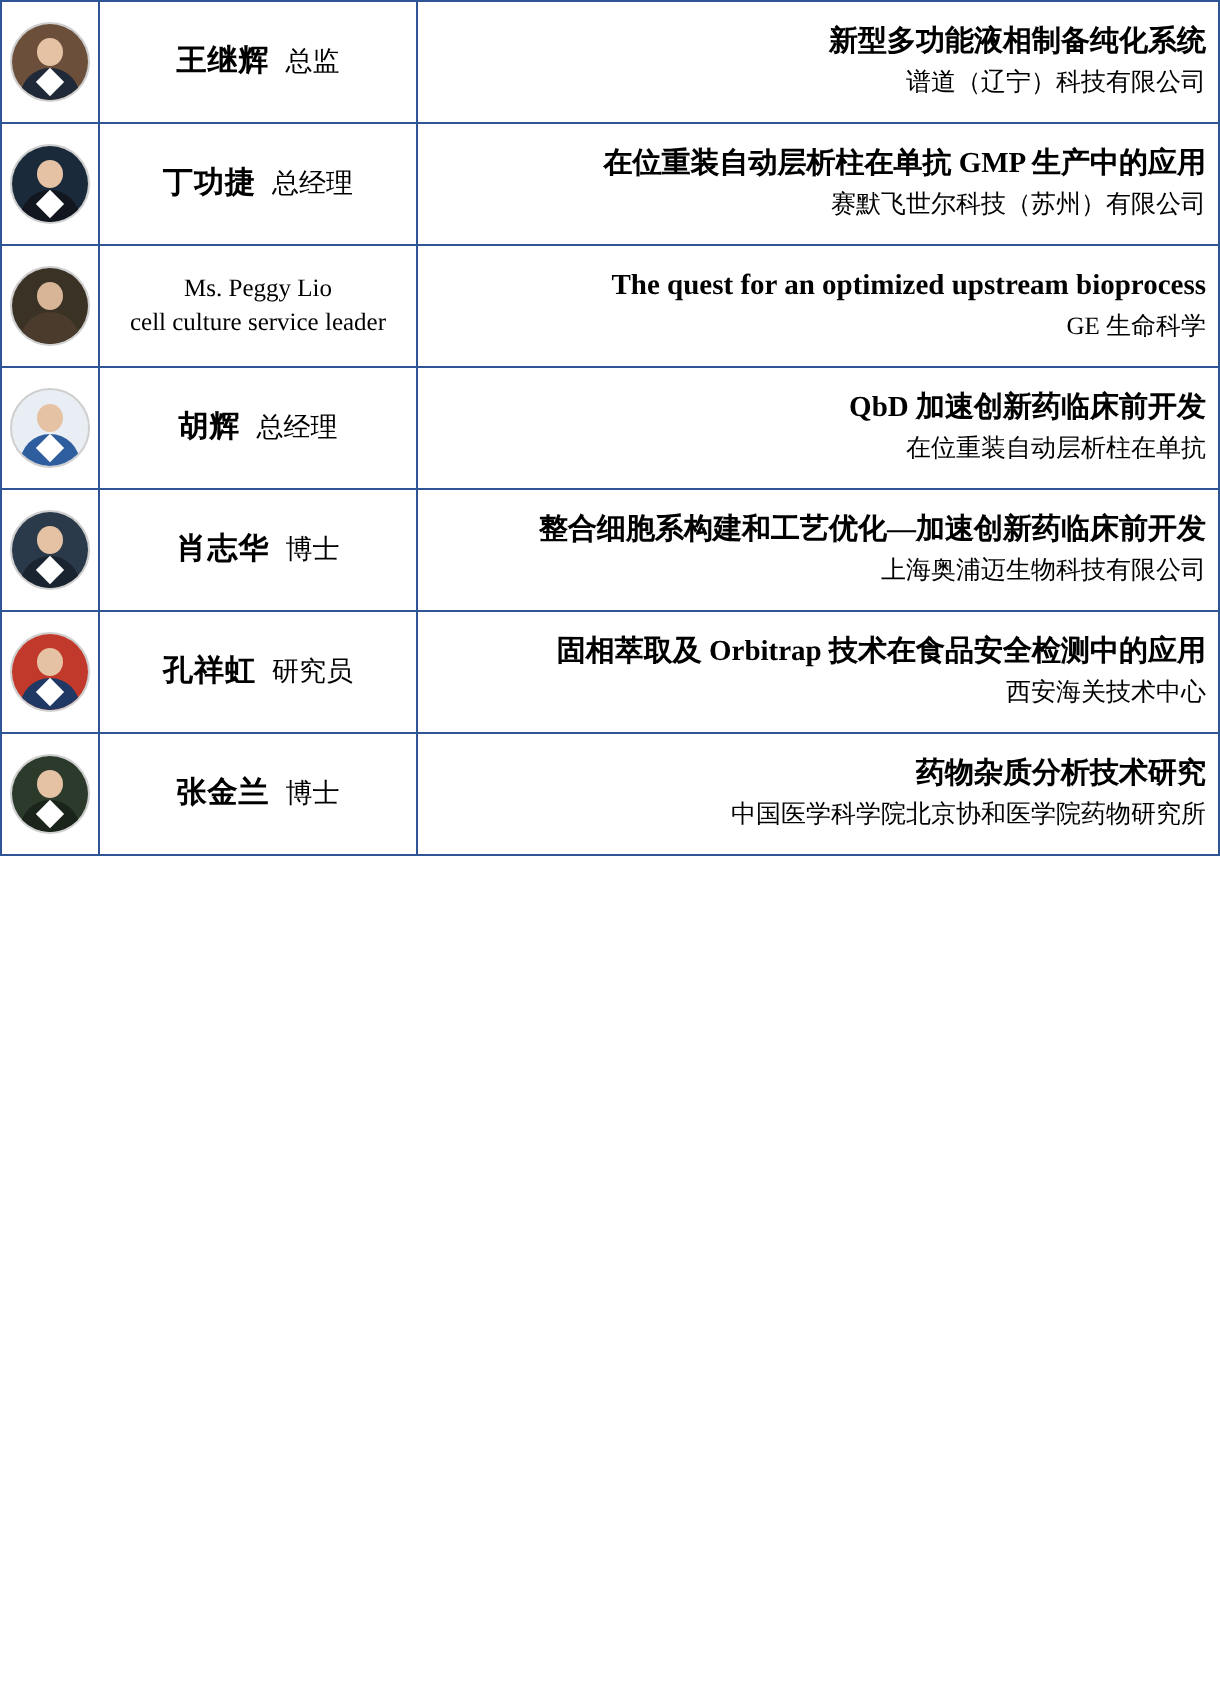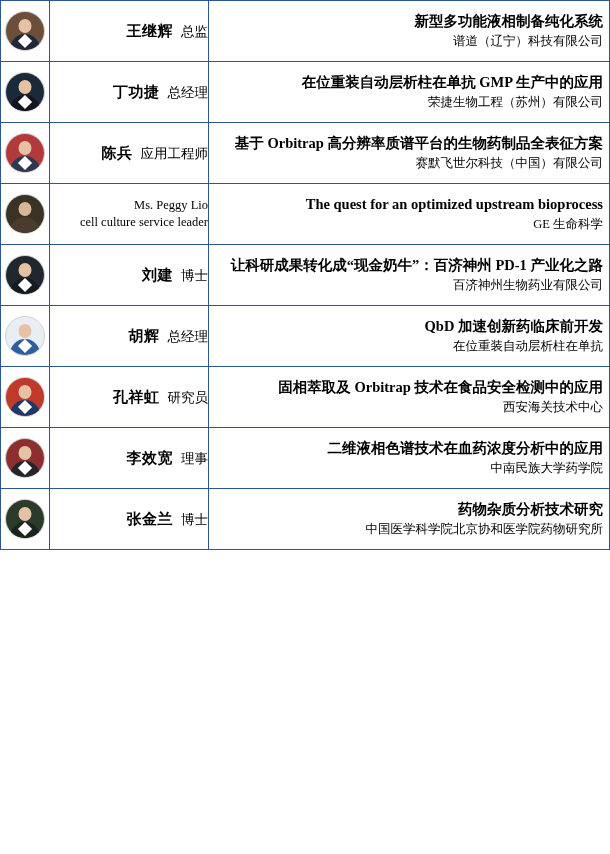--- a/index.html
+++ b/index.html
@@ -26,21 +26,21 @@
     border: 1px solid #2f5597;
     padding: 0;
     vertical-align: middle;
   }
   .col-photo {
     width: 48px;
     text-align: center;
   }
   .col-name {
     width: 158px;
-    text-align: right;
+    text-align: center;
   }
   .col-topic {
     width: 400px;
     text-align: right;
   }
   
   .avatar {
     width: 38px;
     height: 38px;
     border-radius: 50%;
@@ -159,43 +159,24 @@
           <div class="collar"></div>
         </div>
       </td>
       <td class="col-name">
         <span class="name-wrap">
           <span class="name-main">丁功捷</span><span class="name-title">总经理</span>
         </span>
       </td>
       <td class="col-topic">
         <div class="topic-main">在位重装自动层析柱在单抗 GMP 生产中的应用</div>
-        <div class="topic-org">荣捷生物工程（苏州）有限公司</div>
-      </td>
-    </tr>
-
-    <tr>
-      <td class="col-photo">
-        <div class="avatar">
-          <div class="bg" style="background:#b33a3a"></div>
-          <div class="head"></div>
-          <div class="body" style="background:#2b3a52"></div>
-          <div class="collar"></div>
-        </div>
-      </td>
-      <td class="col-name">
-        <span class="name-wrap">
-          <span class="name-main">陈兵</span><span class="name-title">应用工程师</span>
-        </span>
-      </td>
-      <td class="col-topic">
-        <div class="topic-main">基于 Orbitrap 高分辨率质谱平台的生物药制品全表征方案</div>
-        <div class="topic-org">赛默飞世尔科技（中国）有限公司</div>
-      </td>
-    </tr>
+        <div class="topic-org">赛默飞世尔科技（苏州）有限公司</div>
+      </td>
+    </tr>
+
 
     <tr>
       <td class="col-photo">
         <div class="avatar">
           <div class="bg" style="background:#3a3224"></div>
           <div class="head" style="background:#d8b596"></div>
           <div class="body" style="background:#4a3b2c"></div>
         </div>
       </td>
       <td class="col-name">
@@ -203,39 +184,20 @@
           <span class="name-sub">Ms. Peggy Lio</span>
           <span class="name-block-title">cell culture service leader</span>
         </span>
       </td>
       <td class="col-topic">
         <div class="topic-main">The quest for an optimized upstream bioprocess</div>
         <div class="topic-org">GE 生命科学</div>
       </td>
     </tr>
 
-    <tr>
-      <td class="col-photo">
-        <div class="avatar">
-          <div class="bg" style="background:#20272e"></div>
-          <div class="head"></div>
-          <div class="body" style="background:#161b22"></div>
-          <div class="collar"></div>
-        </div>
-      </td>
-      <td class="col-name">
-        <span class="name-wrap">
-          <span class="name-main">刘建</span><span class="name-title">博士</span>
-        </span>
-      </td>
-      <td class="col-topic">
-        <div class="topic-main">让科研成果转化成“现金奶牛”：百济神州 PD-1 产业化之路</div>
-        <div class="topic-org">百济神州生物药业有限公司</div>
-      </td>
-    </tr>
 
 
     <tr>
       <td class="col-photo">
         <div class="avatar">
           <div class="bg" style="background:#e8eef4"></div>
           <div class="head"></div>
           <div class="body" style="background:#2f5e9e"></div>
           <div class="collar"></div>
         </div>
@@ -244,20 +206,39 @@
         <span class="name-wrap">
           <span class="name-main">胡辉</span><span class="name-title">总经理</span>
         </span>
       </td>
       <td class="col-topic">
         <div class="topic-main">QbD 加速创新药临床前开发</div>
         <div class="topic-org">在位重装自动层析柱在单抗</div>
       </td>
     </tr>
 
+    <tr>
+      <td class="col-photo">
+        <div class="avatar">
+          <div class="bg" style="background:#2a3a4a"></div>
+          <div class="head"></div>
+          <div class="body" style="background:#1a2430"></div>
+          <div class="collar"></div>
+        </div>
+      </td>
+      <td class="col-name">
+        <span class="name-wrap">
+          <span class="name-main">肖志华</span><span class="name-title">博士</span>
+        </span>
+      </td>
+      <td class="col-topic">
+        <div class="topic-main">整合细胞系构建和工艺优化—加速创新药临床前开发</div>
+        <div class="topic-org">上海奥浦迈生物科技有限公司</div>
+      </td>
+    </tr>
 
 
     <tr>
       <td class="col-photo">
         <div class="avatar">
           <div class="bg" style="background:#c0392b"></div>
           <div class="head"></div>
           <div class="body" style="background:#1f3864"></div>
           <div class="collar"></div>
         </div>
@@ -266,39 +247,20 @@
         <span class="name-wrap">
           <span class="name-main">孔祥虹</span><span class="name-title">研究员</span>
         </span>
       </td>
       <td class="col-topic">
         <div class="topic-main">固相萃取及 Orbitrap 技术在食品安全检测中的应用</div>
         <div class="topic-org">西安海关技术中心</div>
       </td>
     </tr>
 
-    <tr>
-      <td class="col-photo">
-        <div class="avatar">
-          <div class="bg" style="background:#8e2f2f"></div>
-          <div class="head"></div>
-          <div class="body" style="background:#22262b"></div>
-          <div class="collar"></div>
-        </div>
-      </td>
-      <td class="col-name">
-        <span class="name-wrap">
-          <span class="name-main">李效宽</span><span class="name-title">理事</span>
-        </span>
-      </td>
-      <td class="col-topic">
-        <div class="topic-main">二维液相色谱技术在血药浓度分析中的应用</div>
-        <div class="topic-org">中南民族大学药学院</div>
-      </td>
-    </tr>
 
     <tr>
       <td class="col-photo">
         <div class="avatar">
           <div class="bg" style="background:#2b3a2b"></div>
           <div class="head"></div>
           <div class="body" style="background:#1b241b"></div>
           <div class="collar"></div>
         </div>
       </td>

